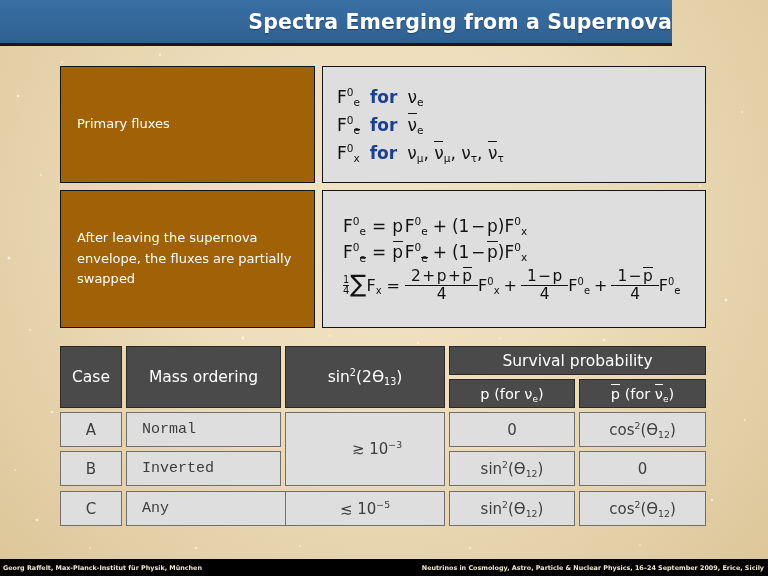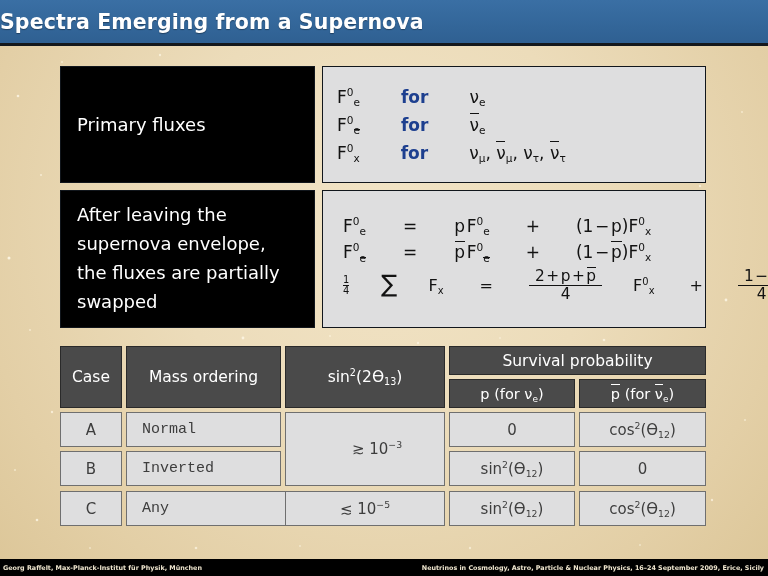--- a/index.html
+++ b/index.html
@@ -11,48 +11,48 @@
   }
   
   #bg-layer{
     position:absolute;inset:0;
     background:
       radial-gradient(circle at 50% 38%, #f2e4c6 0%, #ecdcba 42%, #e3cfa6 78%, #dcc698 100%);
   }
   #stars{position:absolute;inset:0;pointer-events:none;}
   
   #title-bar{
-    position:absolute;left:0;top:0;width:768px;height:43px;
+    position:absolute;left:0;top:0;width:672px;height:43px;
     background:linear-gradient(180deg,#3a6fa4 0%,#336699 60%,#2f6092 100%);
     border-bottom:3px solid #14181c;
-    display:flex;align-items:center;justify-content:flex-start;
+    display:flex;align-items:center;justify-content:flex-end;
     z-index:5;
   }
   #title-text{
     color:#ffffff;font-size:20.5px;font-weight:bold;
     letter-spacing:.1px;text-shadow:0 1px 1px rgba(0,0,0,.35);
     white-space:nowrap;
   }
   
   .bluebox{
-    position:absolute;background:#000000;border:1.5px solid #11161c;
+    position:absolute;background:#a16207;border:1.5px solid #11161c;
     box-sizing:border-box;color:#ffffff;
     display:flex;align-items:center;
     padding:0 16px;
-    font-size:18px;line-height:1.55;
+    font-size:13px;line-height:1.55;
   }
   .formulabox{
     position:absolute;background:#dededf;border:1.5px solid #11161c;
     box-sizing:border-box;color:#121212;
     display:flex;flex-direction:column;justify-content:center;
   }
   
   .mathline{
     display:flex;align-items:center;white-space:nowrap;
-    font-size:17px;font-weight:500;gap:31px;
+    font-size:17px;font-weight:500;
   }
   .mi{font-style:normal;}
   sup.s0,sub.s0{font-size:.62em;line-height:0;}
   sup.s0{vertical-align:.62em;}
   sub.s0{vertical-align:-.32em;}
   .ovb{position:relative;display:inline-block;}
   .ovb::before{
     content:"";position:absolute;left:3%;right:3%;top:-.08em;
     border-top:1.3px solid currentColor;
   }

